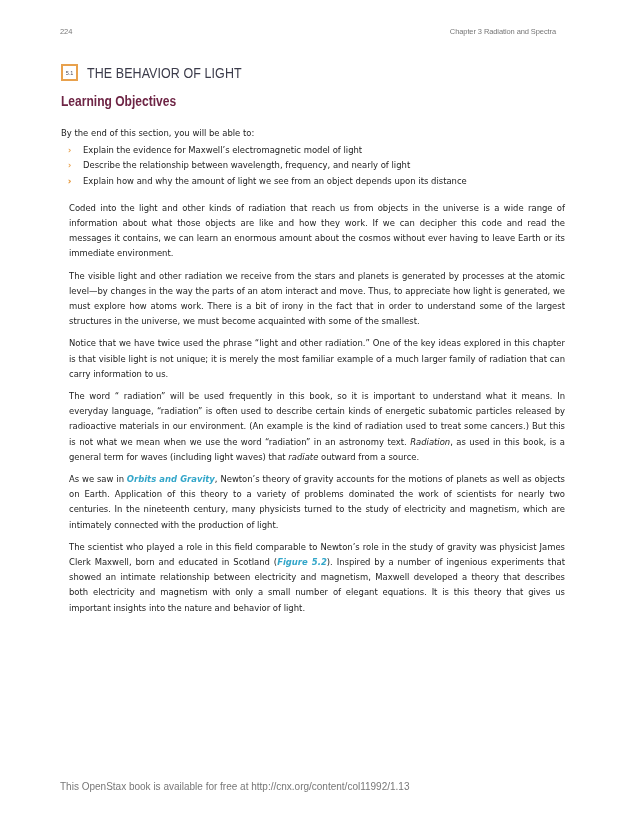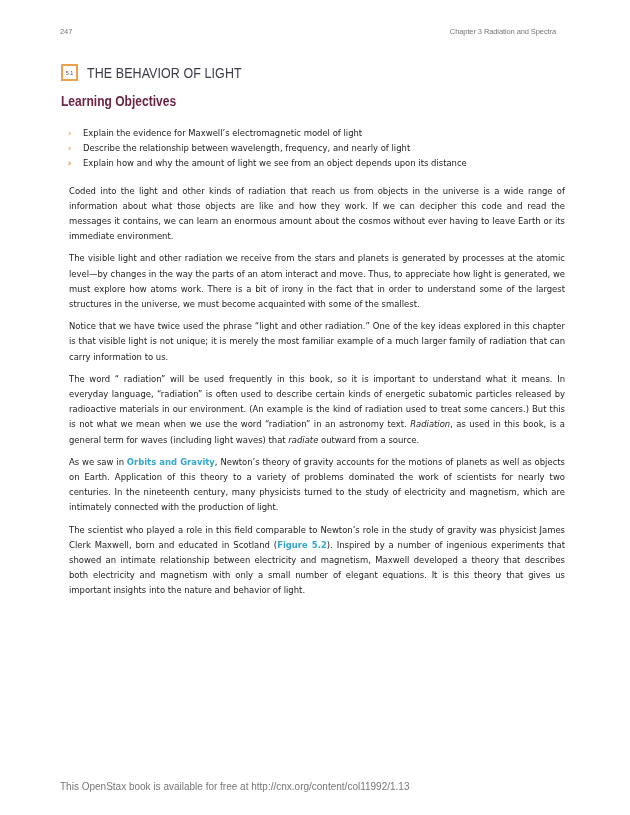--- a/index.html
+++ b/index.html
@@ -10,38 +10,39 @@
   .section-head { position: absolute; left: 61px; top: 64px; display: flex; align-items: flex-end; }
   .section-num { width: 13px; height: 13px; border: 2px solid #e8a14d; font-size: 5.5px; color: #4b4b5a; display: flex; align-items: center; justify-content: center; box-sizing: content-box; font-family: "Liberation Sans", sans-serif; }
   .section-title { margin-left: 9px; font-family: "Liberation Sans Narrow", "Liberation Sans", sans-serif; font-size: 14.5px; color: #3b3b4a; letter-spacing: 0.1px; transform: scaleX(0.86); transform-origin: left center; white-space: nowrap; }
   .lo-title { position: absolute; left: 61px; top: 93px; font-family: "Liberation Sans", sans-serif; font-weight: bold; font-size: 14px; color: #6e2545; transform: scaleX(0.86); transform-origin: left center; white-space: nowrap; }
   .content { position: absolute; left: 61px; top: 126px; width: 504px; font-size: 8.45px; line-height: 15.2px; color: #222; }
   .intro { margin: 0 0 2px 0; }
   ul.objectives { list-style: none; margin: 0 0 12px 0; padding: 0 0 0 22px; }
   ul.objectives li { position: relative; line-height: 15.2px; }
   .bullet { position: absolute; left: -15px; top: 0; color: #e8a14d; font-size: 8px; font-weight: bold; }
   p { margin: 0 0 7px 8px; text-align: justify; }
-  .link { color: #33a6c9; font-weight: bold; }
+  .link { color: #33a6c9; font-weight: bold; font-style: italic; }
   em { font-style: italic; }
   .footer { position: absolute; left: 60px; top: 781px; font-family: "Liberation Sans Narrow", "Liberation Sans", sans-serif; font-size: 10px; color: #777; }
 </style>
 </head>
 <body>
 
-<div class="running-head page-num">247</div>
+<div class="running-head page-num">224</div>
 <div class="running-head chapter-title">Chapter 3 Radiation and Spectra</div>
 
 <div class="section-head">
   <div class="section-num">5.1</div>
   <div class="section-title">THE BEHAVIOR OF LIGHT</div>
 </div>
 
 <div class="lo-title">Learning Objectives</div>
 
 <div class="content">
+  <div class="intro">By the end of this section, you will be able to:</div>
   <ul class="objectives">
     <li><span class="bullet">›</span><span>Explain the evidence for Maxwell’s electromagnetic model of light</span></li>
     <li><span class="bullet">›</span><span>Describe the relationship between wavelength, frequency, and nearly of light</span></li>
     <li><span class="bullet">›</span></li>
     <li><span class="bullet">›</span><span>Explain how and why the amount of light we see from an object depends upon its distance</span></li>
   </ul>
 
   <p>Coded into the light and other kinds of radiation that reach us from objects in the universe is a wide range of information about what those objects are like and how they work. If we can decipher this code and read the messages it contains, we can learn an enormous amount about the cosmos without ever having to leave Earth or its immediate environment.</p>
   <p>The visible light and other radiation we receive from the stars and planets is generated by processes at the atomic level—by changes in the way the parts of an atom interact and move. Thus, to appreciate how light is generated, we must explore how atoms work. There is a bit of irony in the fact that in order to understand some of the largest structures in the universe, we must become acquainted with some of the smallest.</p>
   <p>Notice that we have twice used the phrase “light and other radiation.” One of the key ideas explored in this chapter is that visible light is not unique; it is merely the most familiar example of a much larger family of radiation that can carry information to us.</p>

